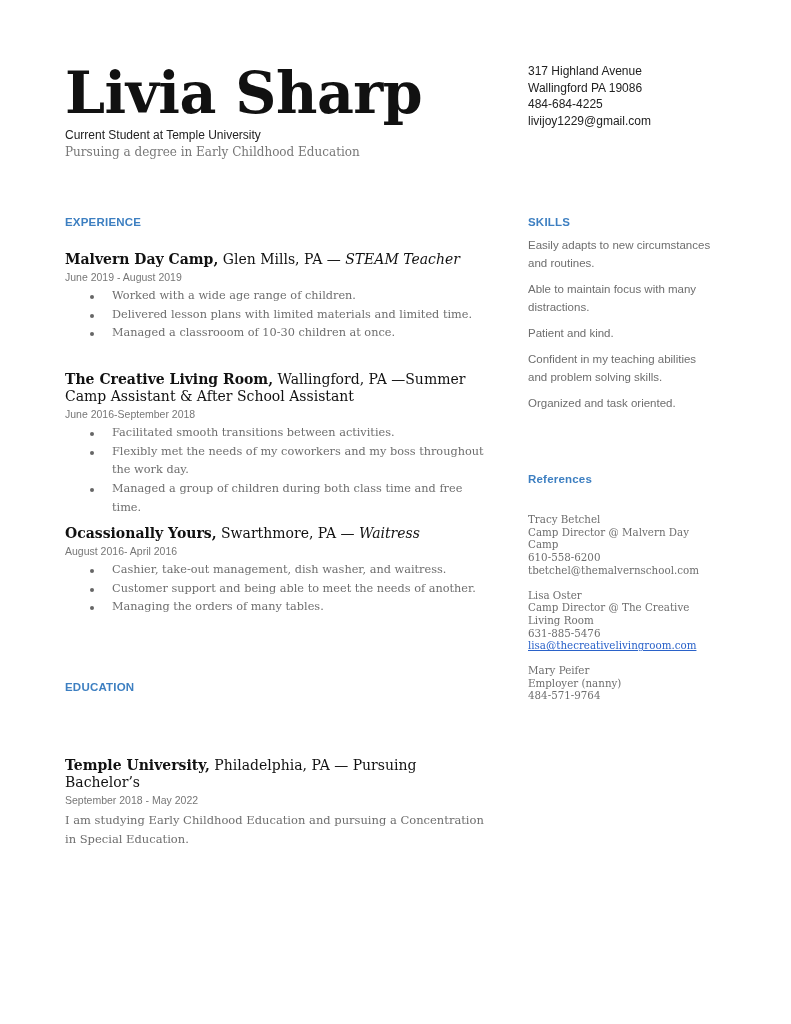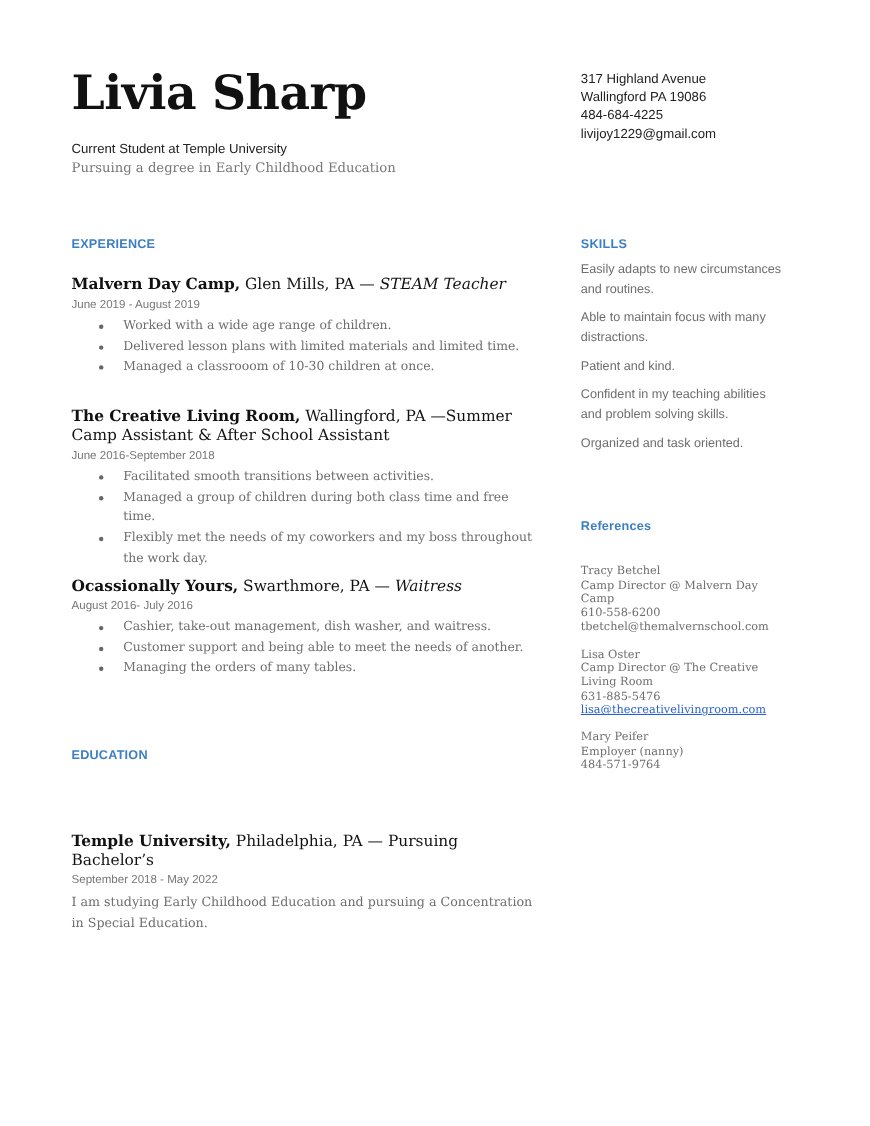--- a/index.html
+++ b/index.html
@@ -1,21 +1,21 @@
 <!DOCTYPE html>
 <html><head>
 <meta charset="utf-8">
 <style>
   html, body { margin: 0; padding: 0; background: #ffffff; }
   body { width: 791px; height: 1024px; position: relative; overflow: hidden; }
 
   #name {
     position: absolute; left: 65px; top: 62px;
     font-family: "DejaVu Serif", serif; font-weight: bold;
-    font-size: 43px; color: #111111; letter-spacing: -0.5px; line-height: 1.1;
+    font-size: 57px; color: #111111; letter-spacing: -0.5px; line-height: 1.1;
   }
   #subtitle1 {
     position: absolute; left: 65px; top: 128px;
     font-family: "Liberation Sans", sans-serif; font-size: 12px; color: #222222;
   }
   #subtitle2 {
     position: absolute; left: 65px; top: 145px;
     font-family: "DejaVu Serif", serif; font-size: 12px; color: #777777;
   }
   #contact {
@@ -108,30 +108,30 @@
   </ul>
 </div>
 
 <div class="job" id="job2">
   <div class="job-heading">
     <span class="org">The Creative Living Room,</span><span> Wallingford, PA —</span><span>Summer Camp Assistant &amp; After School Assistant</span>
   </div>
   <div class="job-date">June 2016-September 2018</div>
   <ul class="bullets">
     <li>Facilitated smooth transitions between activities.</li>
+    <li>Flexibly met the needs of my coworkers and my boss throughout the work day.</li>
     <li>Managed a group of children during both class time and free time.</li>
-    <li>Flexibly met the needs of my coworkers and my boss throughout the work day.</li>
   </ul>
 </div>
 
 <div class="job" id="job3">
   <div class="job-heading">
     <span class="org">Ocassionally Yours,</span><span> Swarthmore, PA — </span><span class="role-italic">Waitress</span>
   </div>
-  <div class="job-date">August 2016- July 2016</div>
+  <div class="job-date">August 2016- April 2016</div>
   <ul class="bullets">
     <li>Cashier, take-out management, dish washer, and waitress.</li>
     <li>Customer support and being able to meet the needs of another.</li>
     <li>Managing the orders of many tables.</li>
   </ul>
 </div>
 
 <div id="edu-title" class="section-title">EDUCATION</div>
 
 <div class="job" id="edu1">

